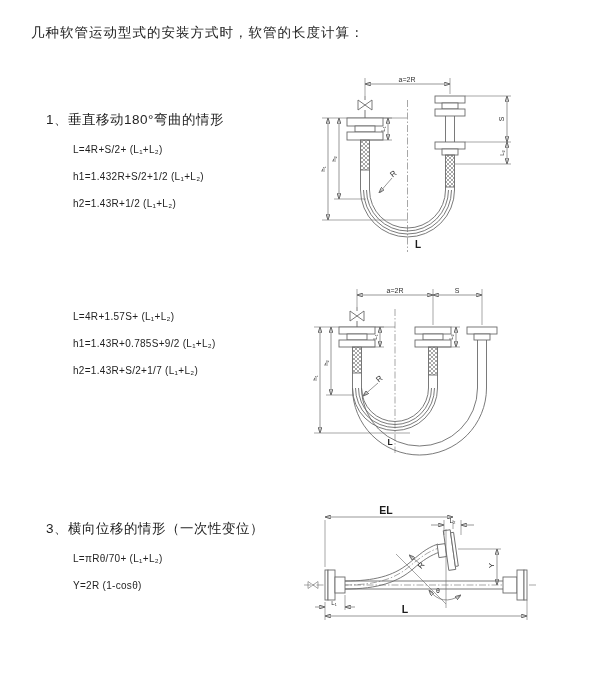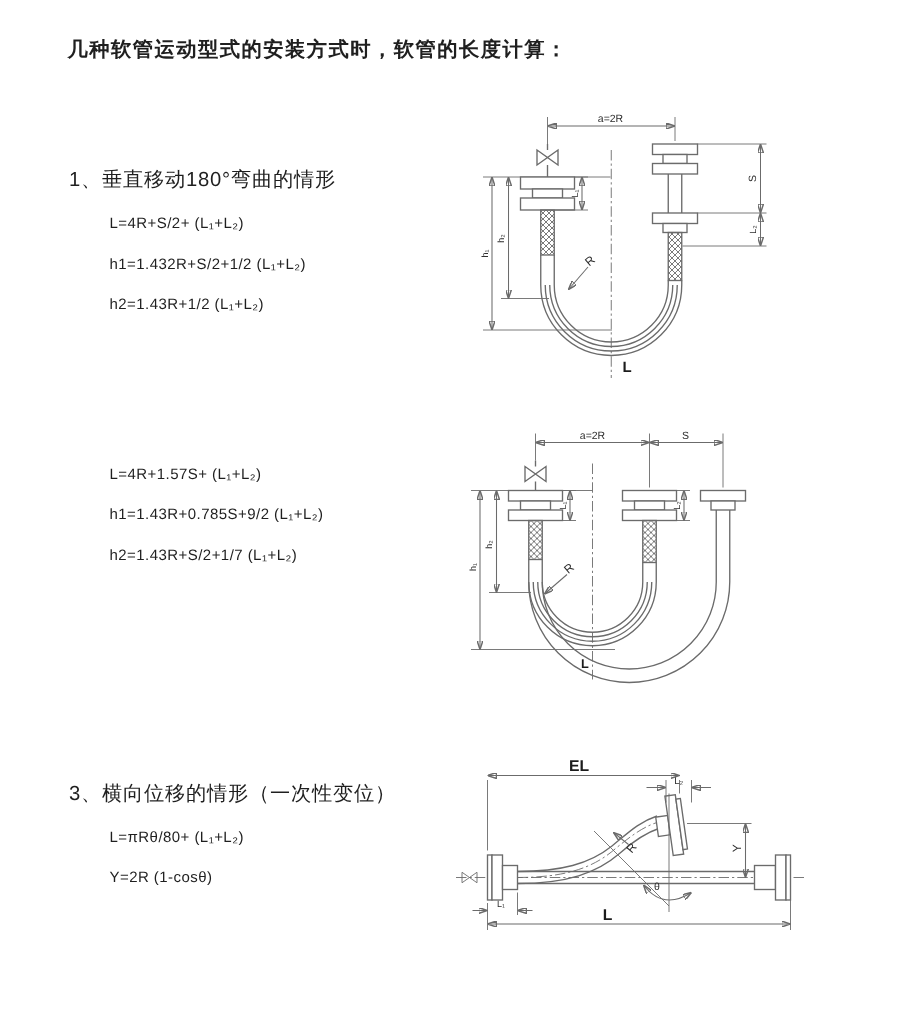--- a/index.html
+++ b/index.html
@@ -1,19 +1,19 @@
 <!DOCTYPE html>
 <html><head>
 <meta charset="utf-8">
 <style>
   html,body{margin:0;padding:0;}
   body{width:600px;height:675px;background:#ffffff;position:relative;overflow:hidden;
        font-family:"Liberation Sans","DejaVu Sans",sans-serif;color:#1f1f1f;}
   .page{position:absolute;inset:0;}
-  .title{position:absolute;left:45px;top:24px;font-size:13.5px;font-weight:bold;letter-spacing:1px;}
+  .title{position:absolute;left:31px;top:24px;font-size:13.5px;font-weight:normal;letter-spacing:1px;}
   .sec{position:absolute;left:46px;}
   .heading{font-size:13.5px;font-weight:normal;letter-spacing:0.5px;line-height:20px;margin-bottom:6px;}
   .formula{margin-left:27px;font-size:10px;line-height:27px;letter-spacing:0.3px;}
   .diag{position:absolute;}
   svg text{font-family:"Liberation Sans","DejaVu Sans",sans-serif;fill:#2e2e2e;}
   svg .lab{font-size:7px;}
   svg .lab-s{font-size:6px;}
   svg .lab-b{font-size:10px;font-weight:bold;fill:#1c1c1c;}
   svg .lab-r{font-size:8px;}
   svg line,svg path,svg rect,svg polygon{stroke:#6b6b6b;fill:none;}
@@ -40,21 +40,21 @@
   </section>
 
   <section class="sec" style="top:303px">
     <div class="formula">L=4R+1.57S+ (L₁+L₂)</div>
     <div class="formula">h1=1.43R+0.785S+9/2 (L₁+L₂)</div>
     <div class="formula">h2=1.43R+S/2+1/7 (L₁+L₂)</div>
   </section>
 
   <section class="sec" style="top:519px">
     <div class="heading">3、横向位移的情形（一次性变位）</div>
-    <div class="formula">L=πRθ/80+ (L₁+L₂)</div>
+    <div class="formula">L=πRθ/70+ (L₁+L₂)</div>
     <div class="formula">Y=2R (1-cosθ)</div>
   </section>
 
   <svg class="diag" style="left:308px;top:72px" width="292" height="190" viewBox="0 0 292 190">
     <defs>
       <marker id="ar1" markerWidth="6" markerHeight="4" refX="6" refY="2" orient="auto-start-reverse" markerUnits="userSpaceOnUse">
         <path d="M0,0 L6,2 L0,4 z" fill="#6b6b6b" stroke="none"></path>
       </marker>
       <pattern id="h1p" width="4" height="4" patternUnits="userSpaceOnUse">
         <path d="M0,0 L4,4 M4,0 L0,4" stroke="#8a8a8a" stroke-width="0.6"></path>

